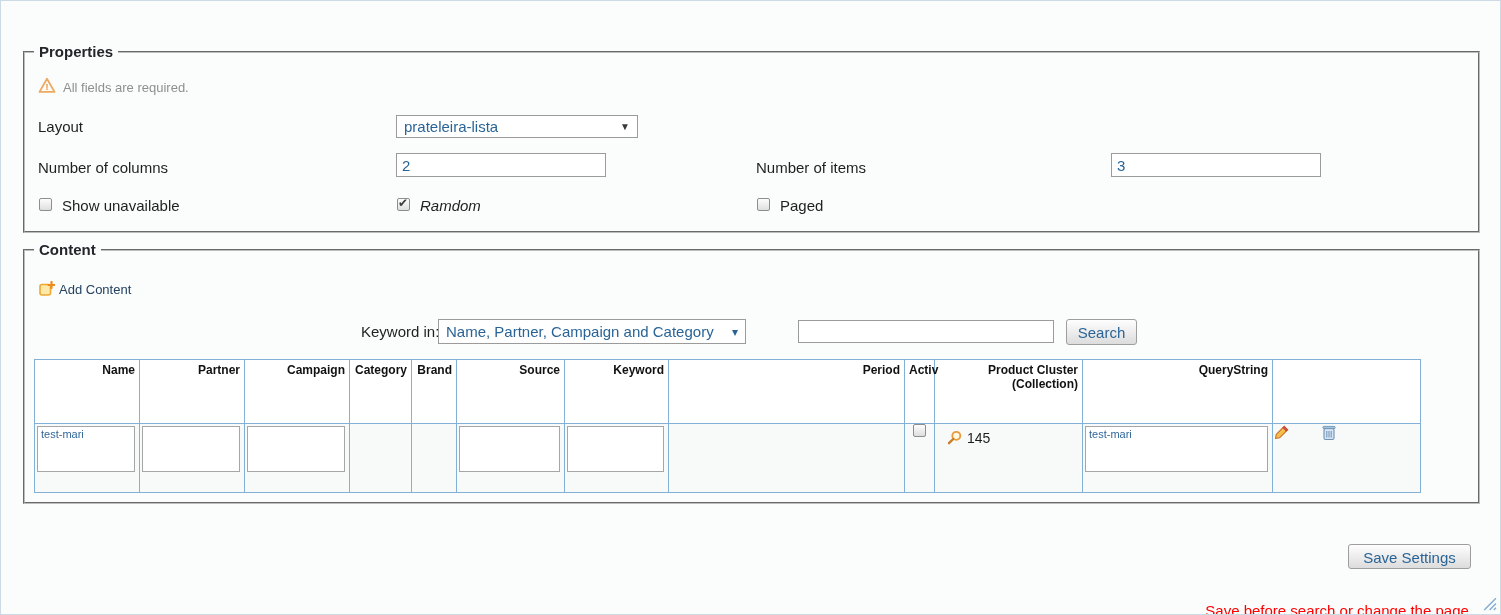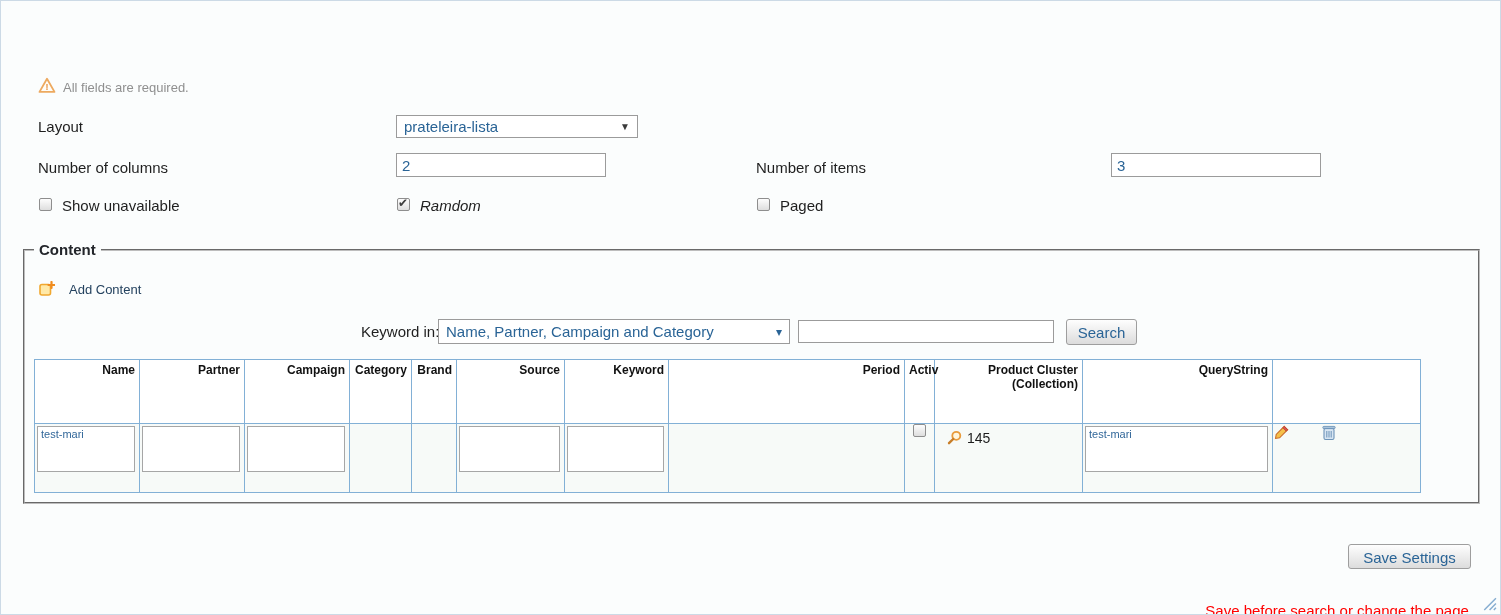--- a/index.html
+++ b/index.html
@@ -71,21 +71,21 @@
     position:absolute; left:0px; top:-3px; font-size:12px; font-weight:bold; color:#3d3d3d;
   }
 
   .btn {
     position:absolute; border:1px solid #9e9e9e; border-radius:3px;
     background:linear-gradient(180deg,#fefefe,#dcdcdc);
     color:#2a6496; font-size:15px; text-align:center; font-family:inherit; cursor:pointer;
   }
 
   
-  .add-content { position:absolute; left:38px; top:280px; display:flex; align-items:center; gap:14px; cursor:pointer; }
+  .add-content { position:absolute; left:38px; top:280px; display:flex; align-items:center; gap:4px; cursor:pointer; }
   .add-content span.txt { font-size:13px; color:#24425f; }
 
   
   table.grid {
     position:absolute; left:33px; top:358px; width:1386px;
     border-collapse:collapse; table-layout:fixed;
   }
   table.grid th {
     border:1px solid #82b0d6; background:#ffffff;
     font-size:12px; font-weight:bold; color:#111;
@@ -112,20 +112,23 @@
   .save-btn { right:29px; top:543px; width:123px; height:25px; line-height:23px; }
   .warn-msg { position:absolute; top:601px; right:27px; font-size:15px; color:#ff0000; white-space:nowrap; }
   .resize-grip { position:absolute; right:3px; bottom:3px; width:17px; height:17px; cursor:nwse-resize; }
 </style>
 </head>
 <body>
 
 <div id="dialog">
 
 
+  <fieldset id="properties-fieldset">
+    <legend>Properties</legend>
+  </fieldset>
 
   <svg style="position:absolute;left:37px;top:76px;" width="18" height="17" viewBox="0 0 24 22">
     <path d="M12 2 L22 19.5 L2 19.5 Z" fill="#fffdf8" stroke="#eda95f" stroke-width="2.4" stroke-linejoin="round"></path>
     <text x="12" y="17" font-size="12" font-weight="bold" fill="#e8923f" text-anchor="middle" font-family="Liberation Sans,sans-serif">!</text>
   </svg>
   <span class="note-text" style="left:62px;top:79px;">All fields are required.</span>
 
   <span class="lbl" style="left:37px;top:117px;">Layout</span>
   <div class="selectbox" style="left:395px;top:114px;width:242px;height:23px;">
     <span>prateleira-lista</span>
@@ -164,21 +167,21 @@
 
   <div class="add-content">
     <svg width="16" height="16" viewBox="0 0 16 16">
       <rect x="1" y="3.5" width="10.5" height="10.5" rx="2" fill="#ffe9a8" stroke="#f0a830" stroke-width="1.6"></rect>
       <path d="M12.5 1 v6 M9.5 4 h6" stroke="#f08c1e" stroke-width="2.2" stroke-linecap="round"></path>
     </svg>
     <span class="txt">Add Content</span>
   </div>
 
   <span class="lbl" style="left:360px;top:322px;">Keyword in:</span>
-  <div class="selectbox" style="left:437px;top:318px;width:352px;height:25px;">
+  <div class="selectbox" style="left:437px;top:318px;width:308px;height:25px;">
     <span>Name, Partner, Campaign and Category</span>
     <span class="arrow-blue">▾</span>
   </div>
   <input class="text-input" style="left: 797px; top: 319px; width: 256px; height: 23px;" type="text" value="">
   <button class="btn" style="left:1065px;top:318px;width:71px;height:26px;">Search</button>
 
   <table class="grid">
     <colgroup>
       <col style="width:105px">
         <col style="width:105px">

